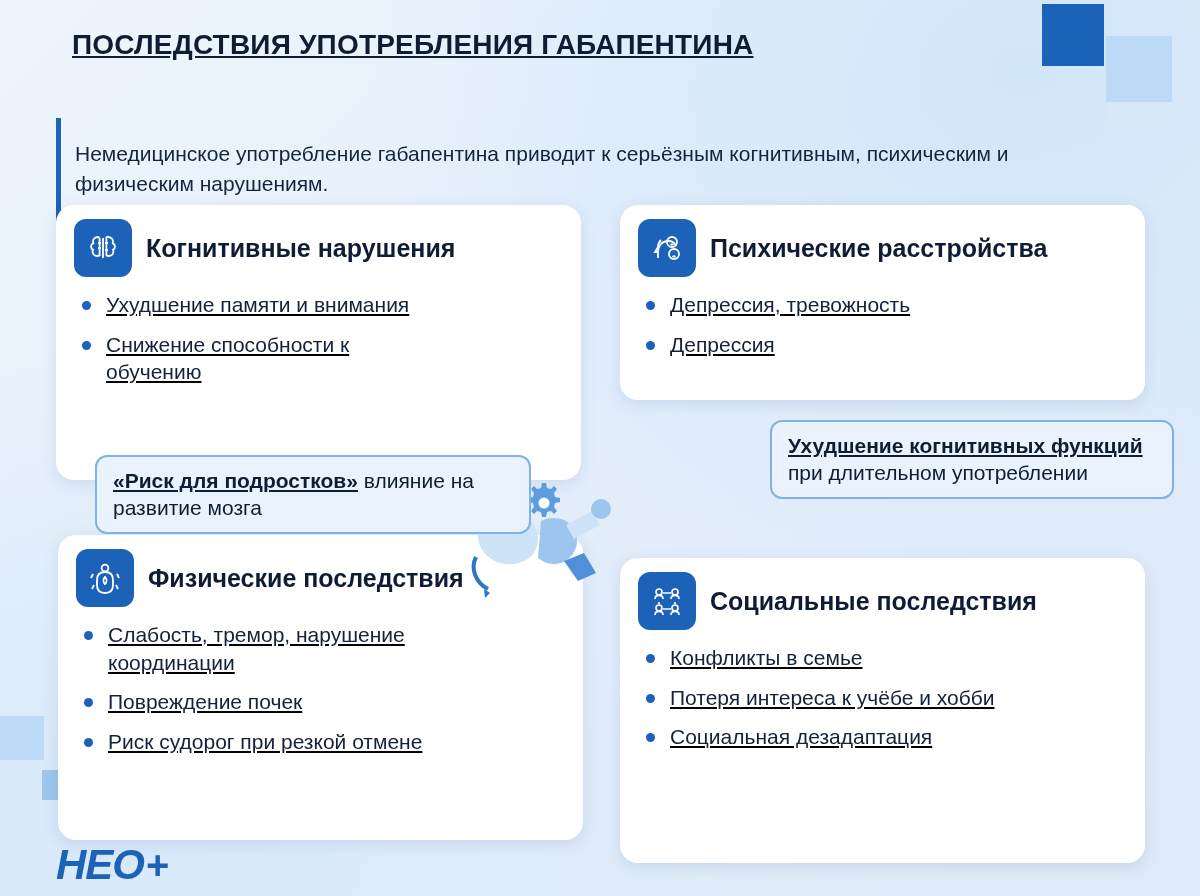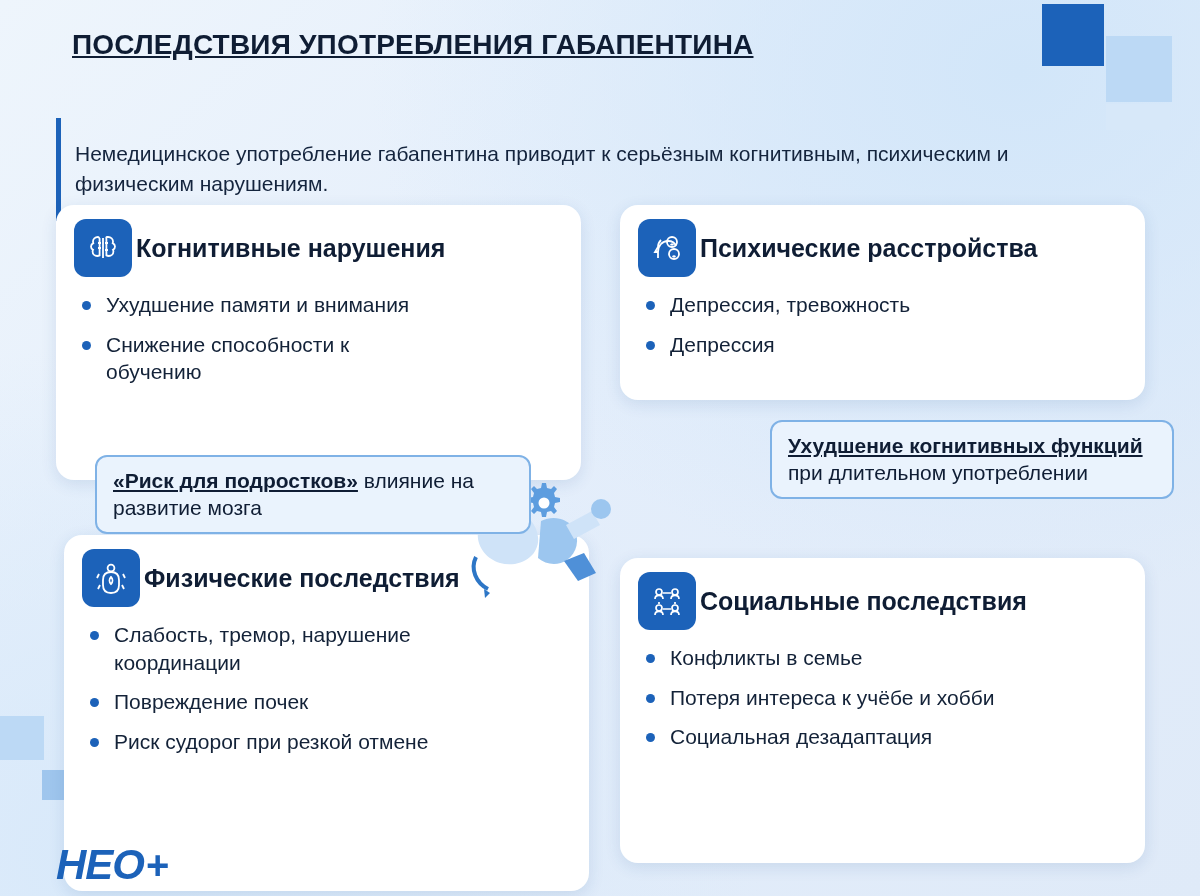--- a/index.html
+++ b/index.html
@@ -87,21 +87,21 @@
   .card {
     position: absolute;
     background: #ffffff;
     border-radius: 18px;
     box-shadow: 0 4px 16px rgba(28, 75, 140, .12);
     overflow: visible;
   }
   .card-head {
     display: flex;
     align-items: center;
-    gap: 4px;
+    gap: 14px;
     padding: 14px 18px 4px 18px;
   }
   .icon-box {
     width: 58px;
     height: 58px;
     border-radius: 12px;
     background: #1c62b9;
     display: flex;
     align-items: center;
     justify-content: center;
@@ -113,20 +113,21 @@
     font-weight: bold;
     color: #0f1d34;
     line-height: 1.15;
   }
   ul.bullets {
     list-style: none;
     margin: 10px 0 0 0;
     padding: 0 18px 18px 26px;
     position: relative;
     z-index: 2;
+    text-decoration: underline;
   }
   ul.bullets li {
     position: relative;
     padding-left: 24px;
     margin-bottom: 12px;
     font-size: 21px;
     line-height: 1.32;
     color: #132238;
     max-width: 330px;
   }
@@ -138,21 +139,21 @@
     top: 10px;
     width: 9px;
     height: 9px;
     border-radius: 50%;
     background: #1c62b9;
   }
 
   
   #card-cognitive { left: 56px;  top: 205px; width: 525px; height: 275px; }
   #card-mental    { left: 620px; top: 205px; width: 525px; height: 195px; }
-  #card-physical  { left: 64px;  top: 535px; width: 525px; height: 356px; }
+  #card-physical  { left: 58px;  top: 535px; width: 525px; height: 305px; }
   #card-social    { left: 620px; top: 535px; width: 525px; height: 305px; margin-top: 23px; }
 
   
   .callout {
     position: absolute;
     background: #eaf3fd;
     border: 2px solid #7fb2e6;
     border-radius: 12px;
     padding: 10px 16px;
     font-size: 21px;

